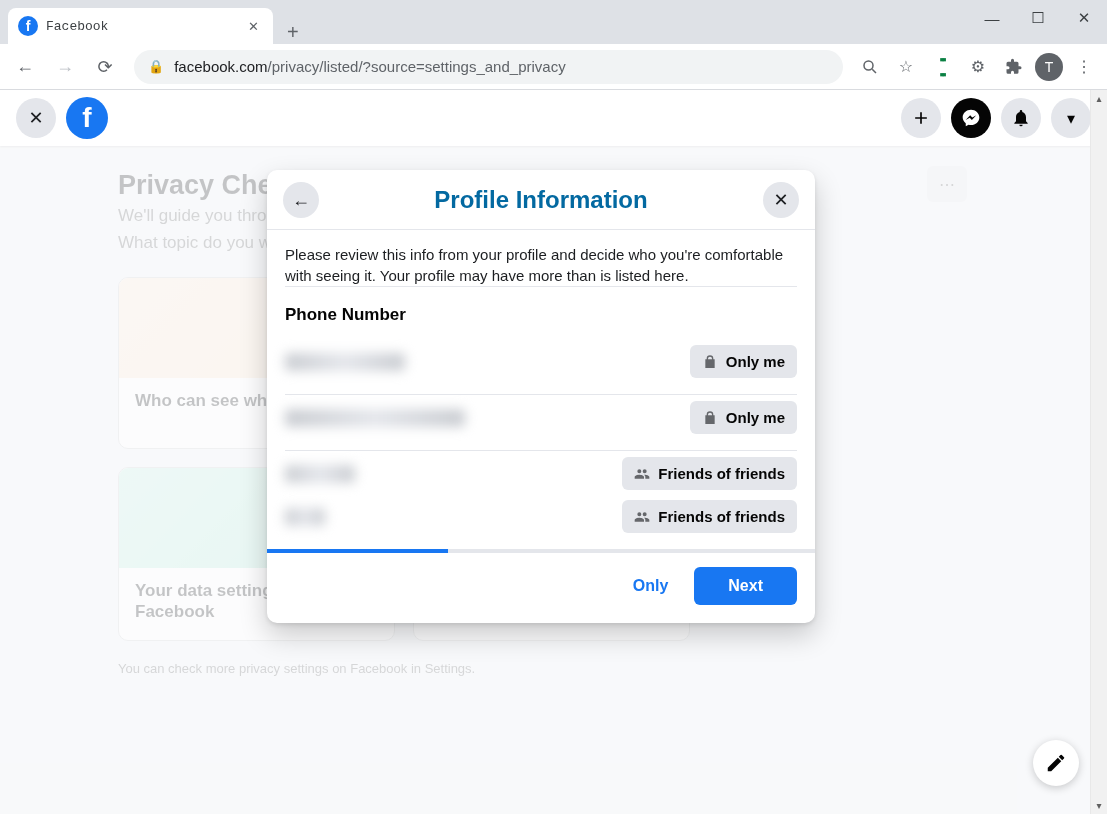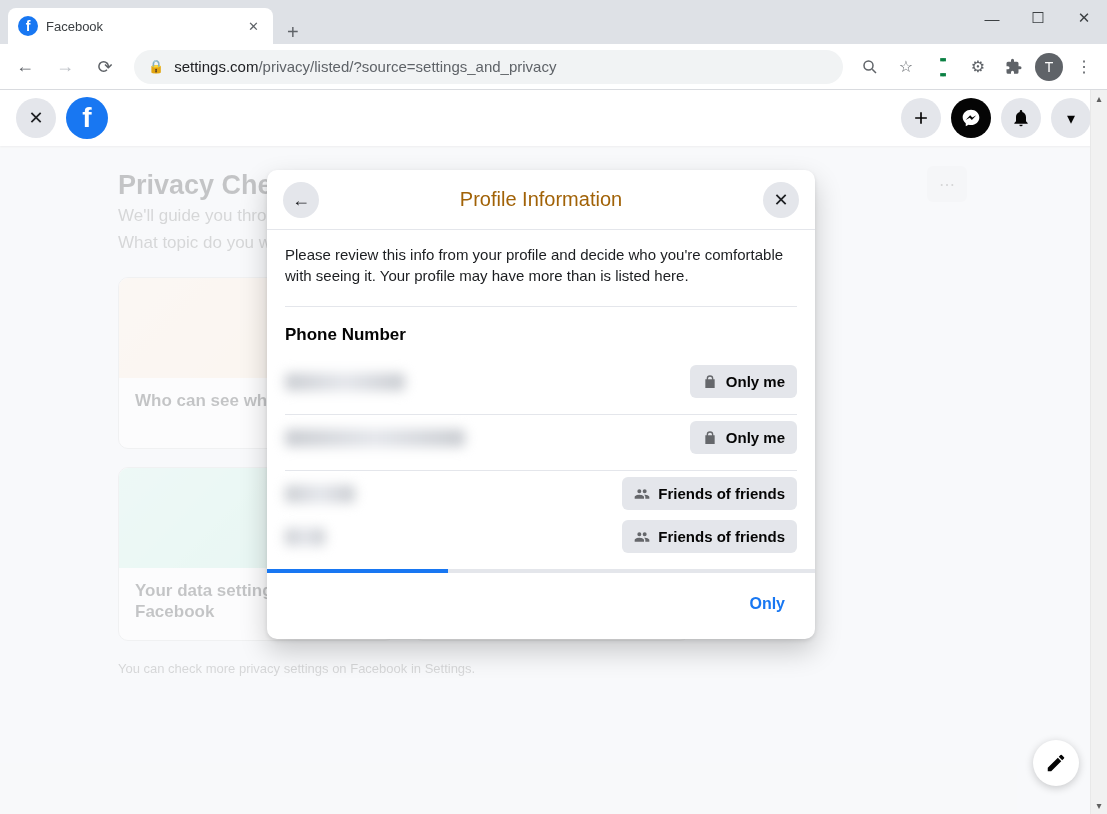--- a/index.html
+++ b/index.html
@@ -17,21 +17,21 @@
   .tab-strip { display: flex; align-items: end; height: 44px; padding: 8px 8px 0 8px; }
   .tab {
     display: flex; align-items: center; background: #fff;
     border-radius: 8px 8px 0 0; height: 36px; padding: 0 10px; width: 265px;
   }
   .tab-favicon {
     width: 20px; height: 20px; border-radius: 50%;
     background: #1877f2; color: #fff; display: flex; align-items: center; justify-content: center;
     font-weight: 900; font-size: 14px; margin-right: 8px;
   }
-  .tab-title { flex: 1; font-size: 13px; color: #3c4043; }
+  .tab-title { flex: 1; font-size: 13px; color: #3c4043; font-family: Liberation Mono, monospace; }
   .tab-close { color: #5f6368; font-size: 13px; padding: 4px; cursor: pointer; }
   .new-tab { color: #5f6368; font-size: 20px; padding: 0 14px; cursor: pointer; }
   .window-controls {
     position: absolute; right: 0; top: 0; display: flex; height: 36px;
   }
   .win-btn { width: 46px; display: flex; align-items: center; justify-content: center; color: #3c4043; font-size: 15px; cursor: pointer; }
   .addr-bar {
     display: flex; align-items: center; background: #fff; height: 46px;
     padding: 0 8px; gap: 6px; border-bottom: 1px solid #dadce0;
   }
@@ -92,30 +92,30 @@
   
   .scrim { position:absolute; inset:56px 0 0 0; background:rgba(255,255,255,.55); }
 
   
   .modal {
     position:absolute; top:80px; left:267px; width:548px;
     background:#fff; border-radius:10px; box-shadow: 0 12px 28px rgba(0,0,0,.2), 0 2px 4px rgba(0,0,0,.1);
     display:flex; flex-direction:column; overflow:hidden;
   }
   .modal-head { position:relative; height:60px; display:flex; align-items:center; justify-content:center; border-bottom:1px solid #e4e6eb; }
-  .modal-title { font-size:20px; font-weight:400; color:#a16207; }
+  .modal-title { font-size:24px; font-weight:700; color:#0369a1; }
   .modal-back, .modal-x {
     position:absolute; top:12px; width:36px; height:36px; border-radius:50%;
     background:#e4e6eb; display:flex; align-items:center; justify-content:center;
     color:#1c1e21; cursor:pointer; font-size:18px;
   }
   .modal-back { left:16px; }
   .modal-x { right:16px; }
   .modal-body { padding: 14px 18px 6px; overflow:auto; }
-  .modal-desc { font-size:15px; color:#1c1e21; line-height:1.4; padding-bottom:20px; border-bottom:1px solid #e4e6eb; }
+  .modal-desc { font-size:15px; color:#1c1e21; line-height:1.4; padding-bottom:0; border-bottom:1px solid #e4e6eb; }
   .section-label { font-size:17px; font-weight:700; color:#050505; margin: 18px 0 14px; }
   .row {
     display:flex; align-items:center; justify-content:space-between;
     padding: 6px 0 16px; border-bottom:1px solid #e4e6eb;
   }
   .row.noborder { border-bottom:none; padding-bottom:10px; }
   .blur-val {
     height:18px; border-radius:4px; filter: blur(6px);
     background: linear-gradient(90deg,#c9ccd1,#e4e6eb,#c9ccd1);
   }
@@ -161,21 +161,21 @@
       <div class="win-btn">☐</div>
       <div class="win-btn">✕</div>
     </div>
   </div>
   <div class="addr-bar">
     <div class="nav-btn">←</div>
     <div class="nav-btn disabled">→</div>
     <div class="nav-btn">⟳</div>
     <div class="omnibox">
       <span class="lock">🔒</span>
-      <span class="domain">settings.com</span>
+      <span class="domain">facebook.com</span>
         <span class="path">/privacy/listed/?source=settings_and_privacy</span>
     </div>
     <div class="addr-icon">
       <svg viewBox="0 0 24 24" width="18" height="18" fill="none" stroke="#5f6368" stroke-width="2">
           <circle cx="10" cy="10" r="6"></circle>
           <line x1="15" y1="15" x2="20" y2="20"></line>
         </svg>
     </div>
     <div class="addr-icon">☆</div>
     <div class="addr-icon ext-green">▪▪<br>▪▪</div>
@@ -296,20 +296,21 @@
             </svg>
           <span>Friends of friends</span>
         </button>
       </div>
     </div>
     <div class="progress">
       <div id="progress-fill" style="width: 33%;"></div>
     </div>
     <div class="modal-foot">
       <button class="btn-link">Only</button>
+      <button class="btn-primary">Next</button>
     </div>
   </div>
 
   <div class="fab">
     <svg viewBox="0 0 24 24">
         <path d="M3 17.25V21h3.75l11-11-3.75-3.75-11 11zM20.7 7.05a1 1 0 0 0 0-1.4l-2.35-2.35a1 1 0 0 0-1.4 0L15 5.25 18.75 9l1.95-1.95z"></path>
       </svg>
   </div>
 
   <div class="page-scroll">

